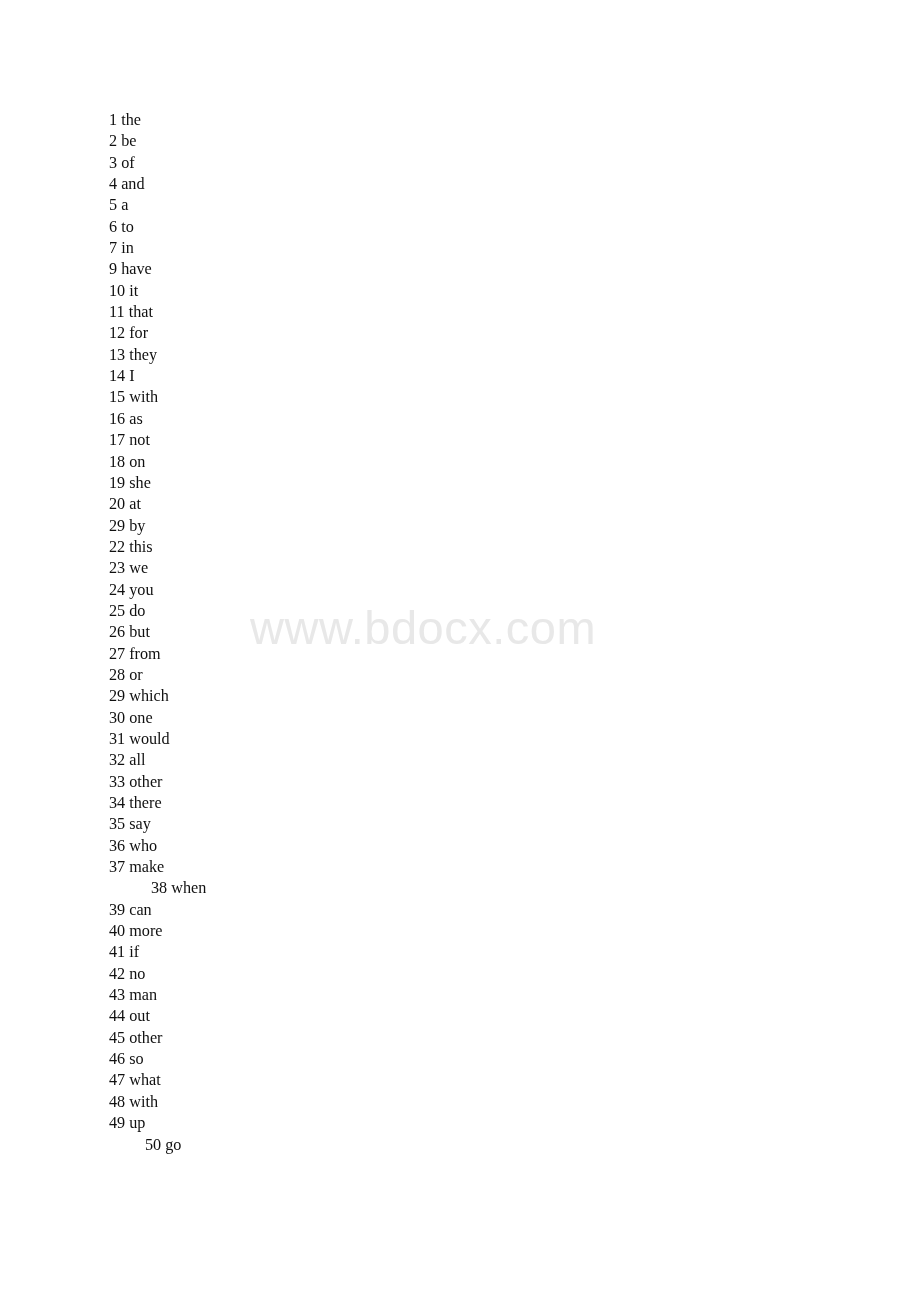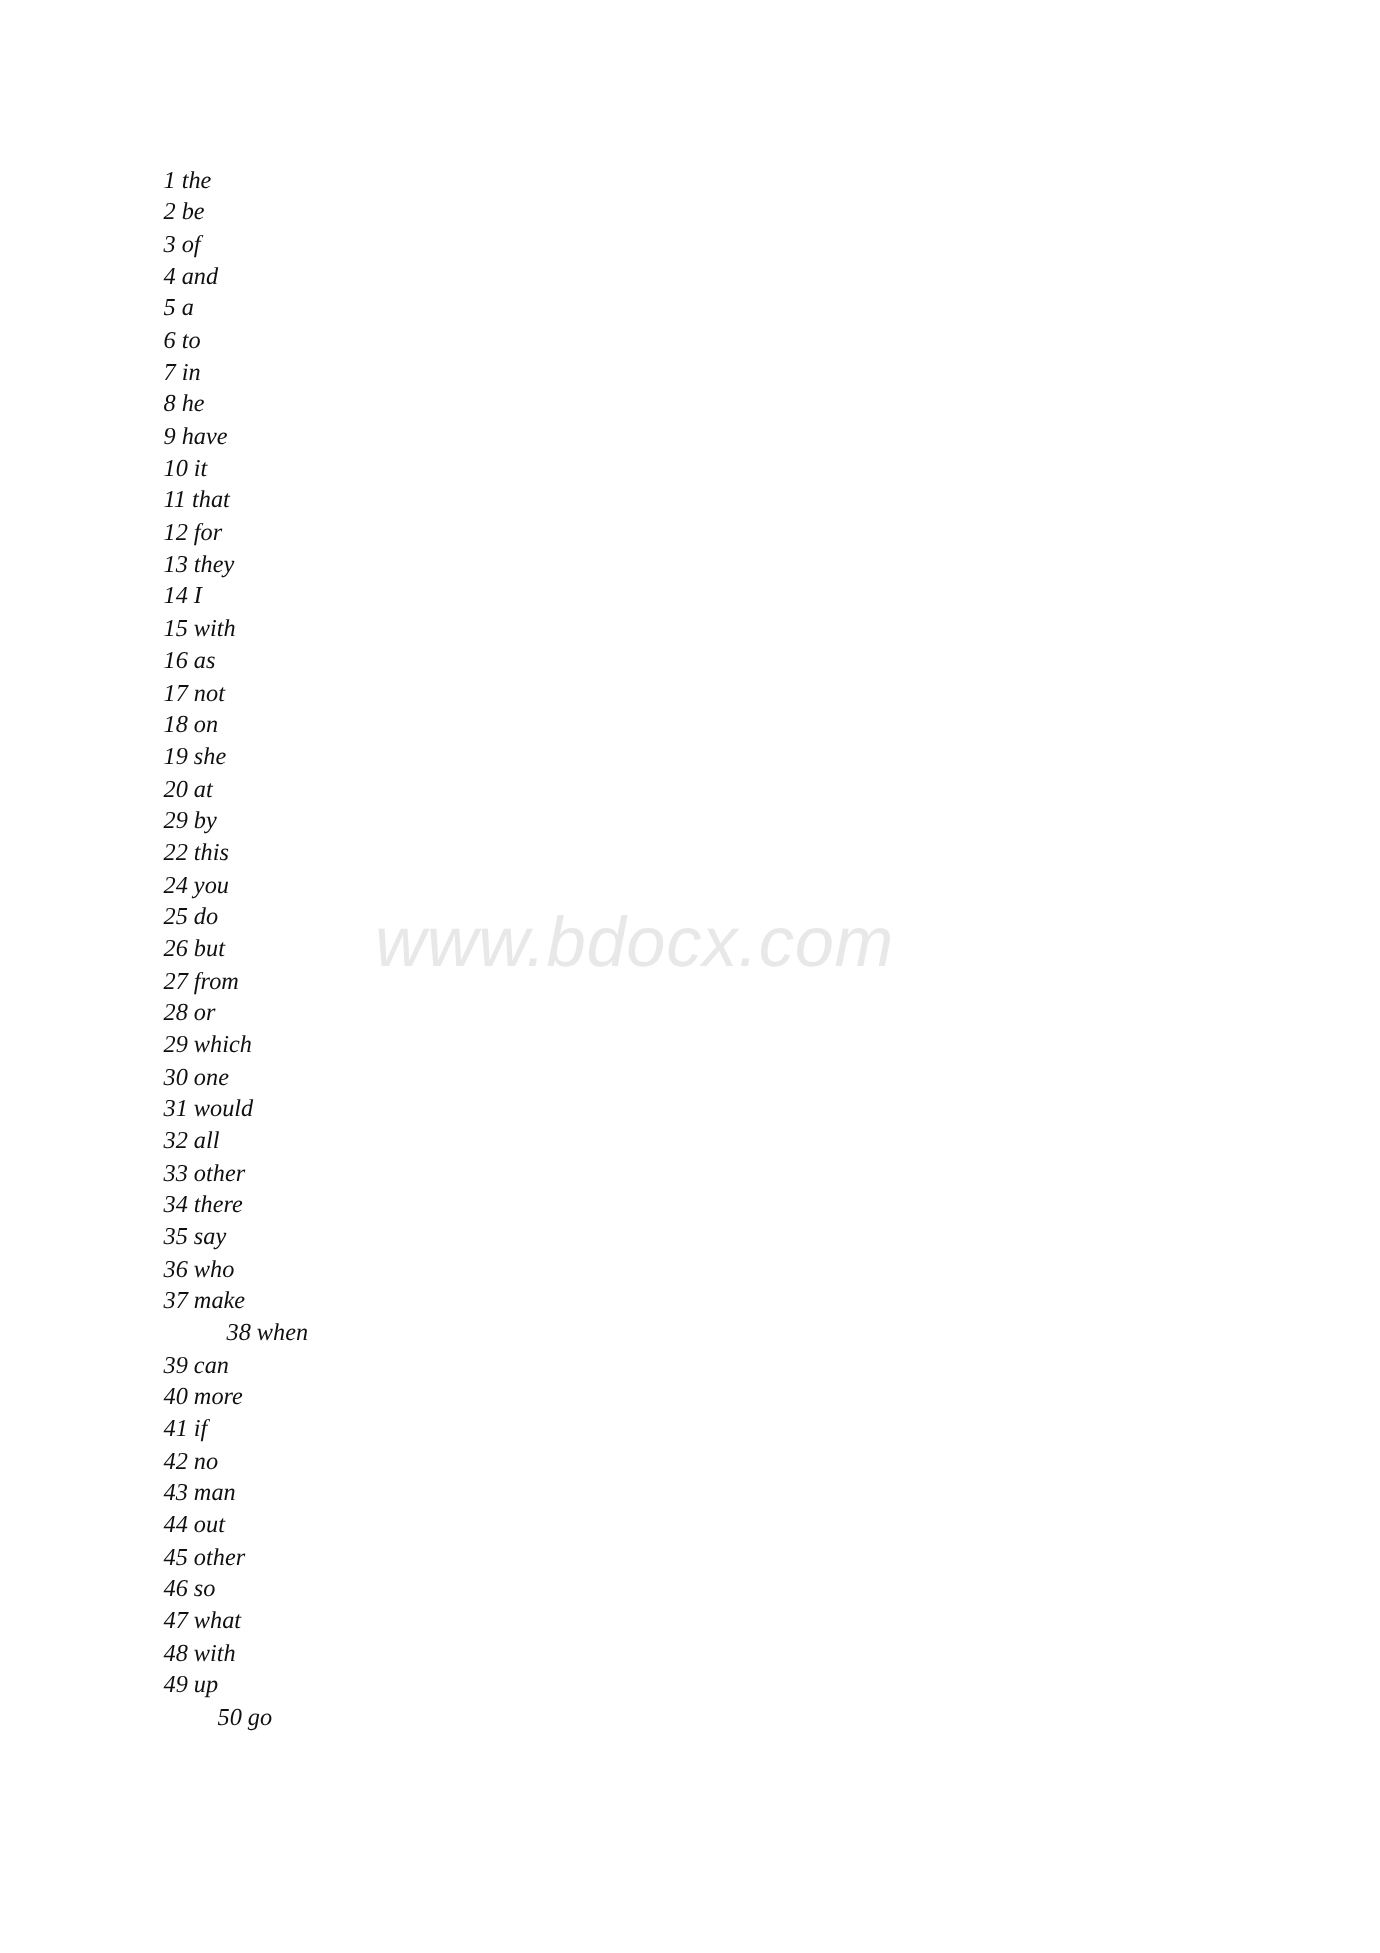--- a/index.html
+++ b/index.html
@@ -14,21 +14,20 @@
     font-family: "Liberation Serif", "DejaVu Serif", serif;
     color: #000000;
     overflow: hidden;
   }
   .page {
     position: relative;
     width: 920px;
     height: 966px;
     background: #ffffff;
     box-sizing: border-box;
-    font-style: italic;
   }
   .watermark {
     position: absolute;
     left: 250px;
     top: 604px;
     font-family: "Liberation Sans", "DejaVu Sans", sans-serif;
     font-size: 47px;
     line-height: 47px;
     letter-spacing: 0.5px;
     color: #e8e8e8;
@@ -68,35 +67,35 @@
 
   <div class="word-list">
 
   <div class="word-row" style="color: rgb(16, 16, 16);"><span class="rank">1</span> <span class="word">the</span></div>
       <div class="word-row" style="color: rgb(16, 16, 16);"><span class="rank">2</span> <span class="word">be</span></div>
       <div class="word-row" style="color: rgb(16, 16, 16);"><span class="rank">3</span> <span class="word">of</span></div>
       <div class="word-row" style="color: rgb(16, 16, 16);"><span class="rank">4</span> <span class="word">and</span></div>
       <div class="word-row" style="color: rgb(16, 16, 16);"><span class="rank">5</span> <span class="word">a</span></div>
       <div class="word-row" style="color: rgb(16, 16, 16);"><span class="rank">6</span> <span class="word">to</span></div>
       <div class="word-row" style="color: rgb(16, 16, 16);"><span class="rank">7</span> <span class="word">in</span></div>
-      <div class="word-row" style="color: rgb(16, 16, 16);"><span class="rank">8</span> <span class="word">he</span></div>
       <div class="word-row" style="color: rgb(16, 16, 16);"><span class="rank">9</span> <span class="word">have</span></div>
       <div class="word-row" style="color: rgb(16, 16, 16);"><span class="rank">10</span> <span class="word">it</span></div>
       <div class="word-row" style="color: rgb(16, 16, 16);"><span class="rank">11</span> <span class="word">that</span></div>
       <div class="word-row" style="color: rgb(16, 16, 16);"><span class="rank">12</span> <span class="word">for</span></div>
       <div class="word-row" style="color: rgb(16, 16, 16);"><span class="rank">13</span> <span class="word">they</span></div>
       <div class="word-row" style="color: rgb(16, 16, 16);"><span class="rank">14</span> <span class="word">I</span></div>
       <div class="word-row" style="color: rgb(16, 16, 16);"><span class="rank">15</span> <span class="word">with</span></div>
       <div class="word-row" style="color: rgb(16, 16, 16);"><span class="rank">16</span> <span class="word">as</span></div>
       <div class="word-row" style="color: rgb(16, 16, 16);"><span class="rank">17</span> <span class="word">not</span></div>
       <div class="word-row" style="color: rgb(16, 16, 16);"><span class="rank">18</span> <span class="word">on</span></div>
       <div class="word-row" style="color: rgb(16, 16, 16);"><span class="rank">19</span> <span class="word">she</span></div>
       <div class="word-row" style="color: rgb(16, 16, 16);"><span class="rank">20</span> <span class="word">at</span></div>
       <div class="word-row" style="color: rgb(16, 16, 16);"><span class="rank">29</span> <span class="word">by</span></div>
       <div class="word-row" style="color: rgb(16, 16, 16);"><span class="rank">22</span> <span class="word">this</span></div>
+      <div class="word-row" style="color: rgb(16, 16, 16);"><span class="rank">23</span> <span class="word">we</span></div>
       <div class="word-row" style="color: rgb(16, 16, 16);"><span class="rank">24</span> <span class="word">you</span></div>
       <div class="word-row" style="color: rgb(16, 16, 16);"><span class="rank">25</span> <span class="word">do</span></div>
       <div class="word-row" style="color: rgb(16, 16, 16);"><span class="rank">26</span> <span class="word">but</span></div>
       <div class="word-row" style="color: rgb(16, 16, 16);"><span class="rank">27</span> <span class="word">from</span></div>
       <div class="word-row" style="color: rgb(16, 16, 16);"><span class="rank">28</span> <span class="word">or</span></div>
       <div class="word-row" style="color: rgb(16, 16, 16);"><span class="rank">29</span> <span class="word">which</span></div>
       <div class="word-row" style="color: rgb(16, 16, 16);"><span class="rank">30</span> <span class="word">one</span></div>
       <div class="word-row" style="color: rgb(16, 16, 16);"><span class="rank">31</span> <span class="word">would</span></div>
       <div class="word-row" style="color: rgb(16, 16, 16);"><span class="rank">32</span> <span class="word">all</span></div>
       <div class="word-row" style="color: rgb(16, 16, 16);"><span class="rank">33</span> <span class="word">other</span></div>

